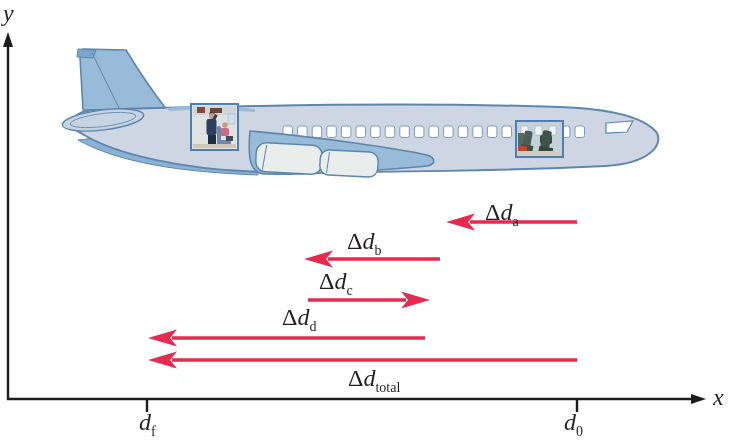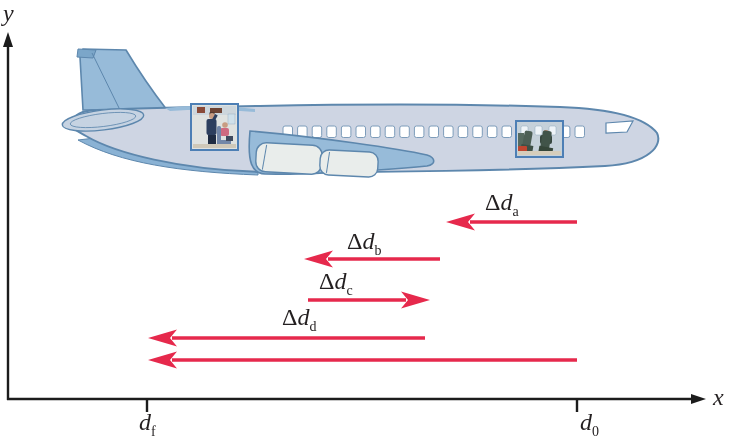--- a/index.html
+++ b/index.html
@@ -165,39 +165,42 @@
           <line x1="425" y1="338" x2="172" y2="338" stroke="#e6294c" stroke-width="3.6"></line>
           <polygon points="148,338 177,329.5 170,338 177,346.5" fill="#e6294c"></polygon>
         </g>
         <g>
           <line x1="577" y1="360" x2="172" y2="360" stroke="#e6294c" stroke-width="3.6"></line>
           <polygon points="148,360 177,351.5 170,360 177,368.5" fill="#e6294c"></polygon>
         </g>
       </g>
   </svg>
 
-  <div class="lbl" style="left:485px;top:190px">
+  <div class="lbl" style="left:485px;top:200px">
     <span>Δ</span><span class="it">d</span><sub>a</sub>
   </div>
   <div class="lbl" style="left:347px;top:229px">
     <span>Δ</span><span class="it">d</span><sub>b</sub>
   </div>
   <div class="lbl" style="left:319px;top:269px">
     <span>Δ</span><span class="it">d</span><sub>c</sub>
   </div>
   <div class="lbl" style="left:282px;top:305px">
     <span>Δ</span><span class="it">d</span><sub>d</sub>
   </div>
+  <div class="lbl" style="left:348px;top:366px">
+    <span>Δ</span><span class="it">d</span><sub>total</sub>
+  </div>
 
   <div class="lbl axis-lbl" style="left:713px;top:385px">
     <span>x</span>
   </div>
   <div class="lbl axis-lbl" style="left:3px;top:1px">
     <span>y</span>
   </div>
   <div class="lbl" style="left:139px;top:410px">
     <span class="it">d</span><sub>f</sub>
   </div>
-  <div class="lbl" style="left:580px;top:410px">
+  <div class="lbl" style="left:564px;top:410px">
     <span class="it">d</span><sub>0</sub>
   </div>
 
 </div>
 
 </body></html>

